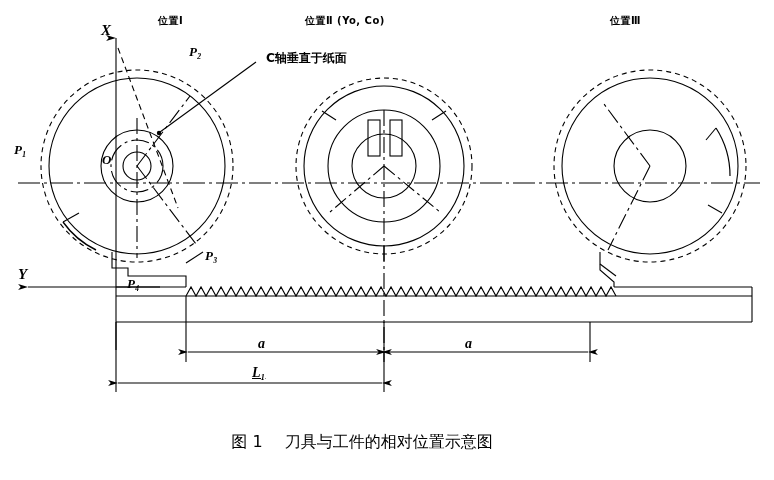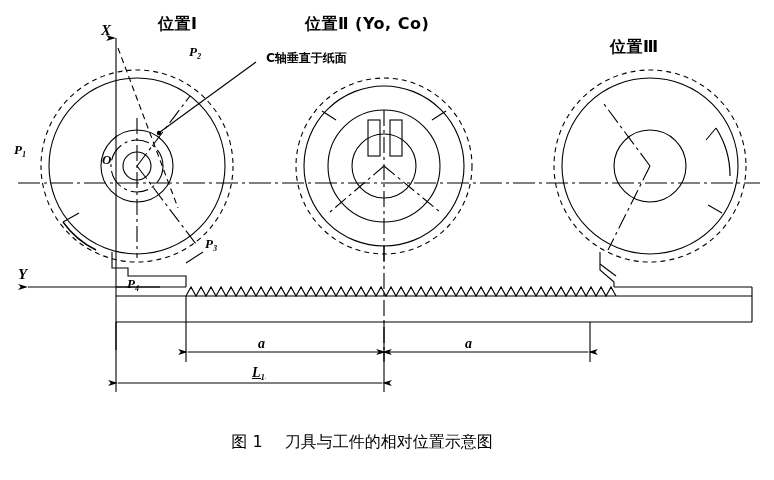--- a/index.html
+++ b/index.html
@@ -22,21 +22,21 @@
     width: 774px;
     height: 480px;
   }
   .lbl {
     position: absolute;
     white-space: nowrap;
     color: #000;
   }
   .pos-title {
     font-family: "DejaVu Sans", sans-serif;
-    font-size: 16px;
+    font-size: 10px;
     font-weight: bold;
     letter-spacing: 0.5px;
   }
   .note-cn {
     font-family: "DejaVu Sans", sans-serif;
     font-size: 12px;
     font-weight: bold;
   }
   .axis-lbl {
     font-family: "Liberation Serif", serif;
@@ -202,31 +202,31 @@
       <g>
         <line x1="256" y1="62" x2="160" y2="132"></line>
         <circle cx="159" cy="133" r="2.2" fill="#000" stroke="none"></circle>
       </g>
 
     </g>
   </svg>
 
   <div class="lbl pos-title" style="left:158px; top:14px;">位置Ⅰ</div>
   <div class="lbl pos-title" style="left:305px; top:14px;">位置Ⅱ (Yo, Co)</div>
-  <div class="lbl pos-title" style="left:610px; top:14px;margin-top:23px;">位置Ⅲ</div>
+  <div class="lbl pos-title" style="left:610px; top:14px;">位置Ⅲ</div>
 
   <div class="lbl note-cn" style="left:258px; top:50px;margin-left:8px;">C轴垂直于纸面</div>
 
   <div class="lbl axis-lbl" style="left:101px; top:22px;">X</div>
   <div class="lbl axis-lbl" style="left:18px; top:266px;">Y</div>
 
   <div class="lbl pt-lbl" style="left:189px; top:44px;">P₂</div>
   <div class="lbl pt-lbl" style="left:14px; top:142px;">P₁</div>
   <div class="lbl pt-lbl" style="left:102px; top:152px;">O</div>
-  <div class="lbl pt-lbl" style="left:205px; top:236px;">P₃</div>
+  <div class="lbl pt-lbl" style="left:205px; top:248px;">P₃</div>
   <div class="lbl pt-lbl" style="left:127px; top:276px;">P₄</div>
 
   <div class="lbl dim-lbl" style="left:258px; top:336px;">a</div>
   <div class="lbl dim-lbl" style="left:465px; top:336px;">a</div>
   <div class="lbl dim-lbl" style="left:252px; top:365px;text-decoration:underline;">L₁</div>
 
   <div class="caption">
     <span>图 1</span><span class="gap"></span><span>刀具与工件的相对位置示意图</span>
   </div>
 

